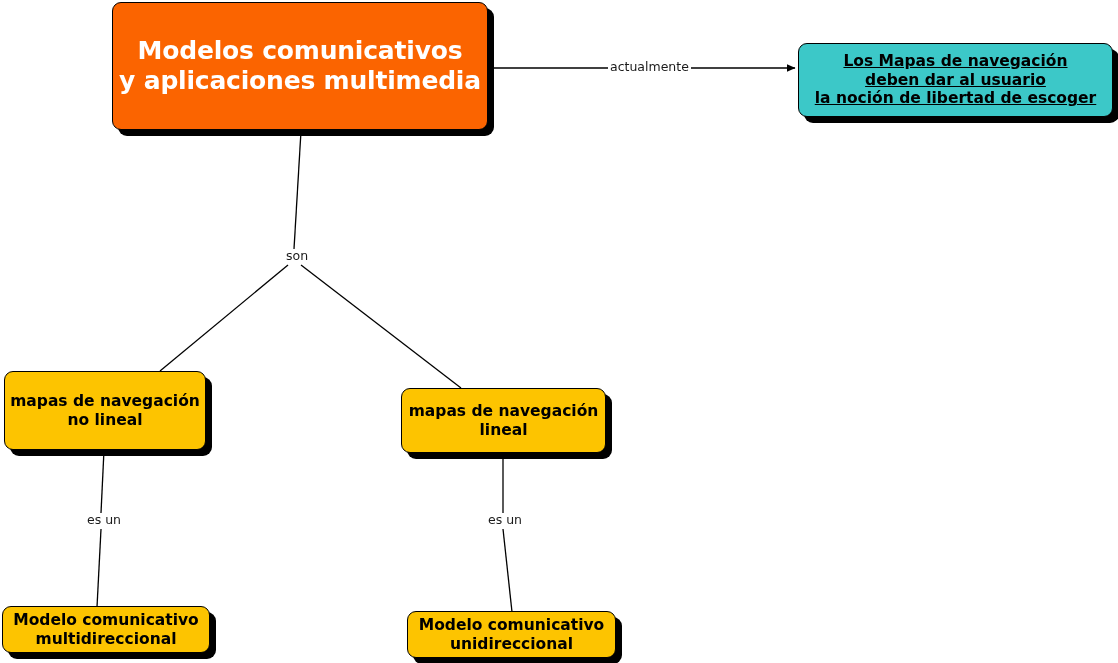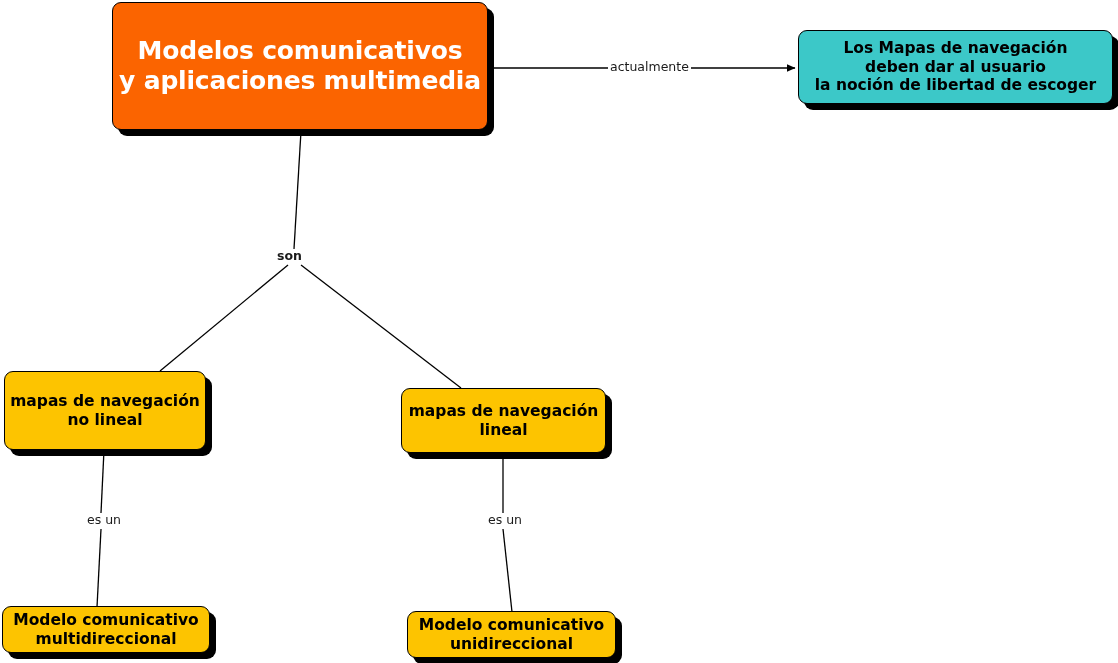--- a/index.html
+++ b/index.html
@@ -93,21 +93,21 @@
     <line x1="503" y1="453" x2="503" y2="513" stroke="#000000" stroke-width="1.3"></line>
 
     <line x1="503" y1="529" x2="512" y2="612" stroke="#000000" stroke-width="1.3"></line>
   </svg>
 
   <div class="node node-main" style="left:112px; top:2px; width:376px; height:128px;">
     <span>Modelos comunicativos
 y aplicaciones multimedia</span>
   </div>
 
-  <div class="node node-teal" style="left:798px; top:30px; width:315px; height:74px;">
+  <div class="node node-teal" style="left:798px; top:43px; width:315px; height:74px;text-decoration:underline;">
     <span>Los Mapas de navegación
 deben dar al usuario
 la noción de libertad de escoger</span>
   </div>
 
   <div class="node node-yellow" style="left:4px; top:371px; width:202px; height:79px;">
     <span>mapas de navegación
 no lineal</span>
   </div>
 
@@ -121,19 +121,19 @@
 multidireccional</span>
   </div>
 
   <div class="node node-yellow" style="left:407px; top:611px; width:209px; height:47px;">
     <span>Modelo comunicativo
 unidireccional</span>
   </div>
 
   <div class="edge-label" style="left:600px; top:61px;margin-left:8px;">actualmente</div>
 
-  <div class="edge-label" style="left:275px; top:250px;font-weight:bold;">son</div>
+  <div class="edge-label" style="left:284px; top:250px;">son</div>
 
   <div class="edge-label" style="left:85px; top:514px;">es un</div>
 
   <div class="edge-label" style="left:486px; top:514px;">es un</div>
 
 </div>
 
 </body></html>

